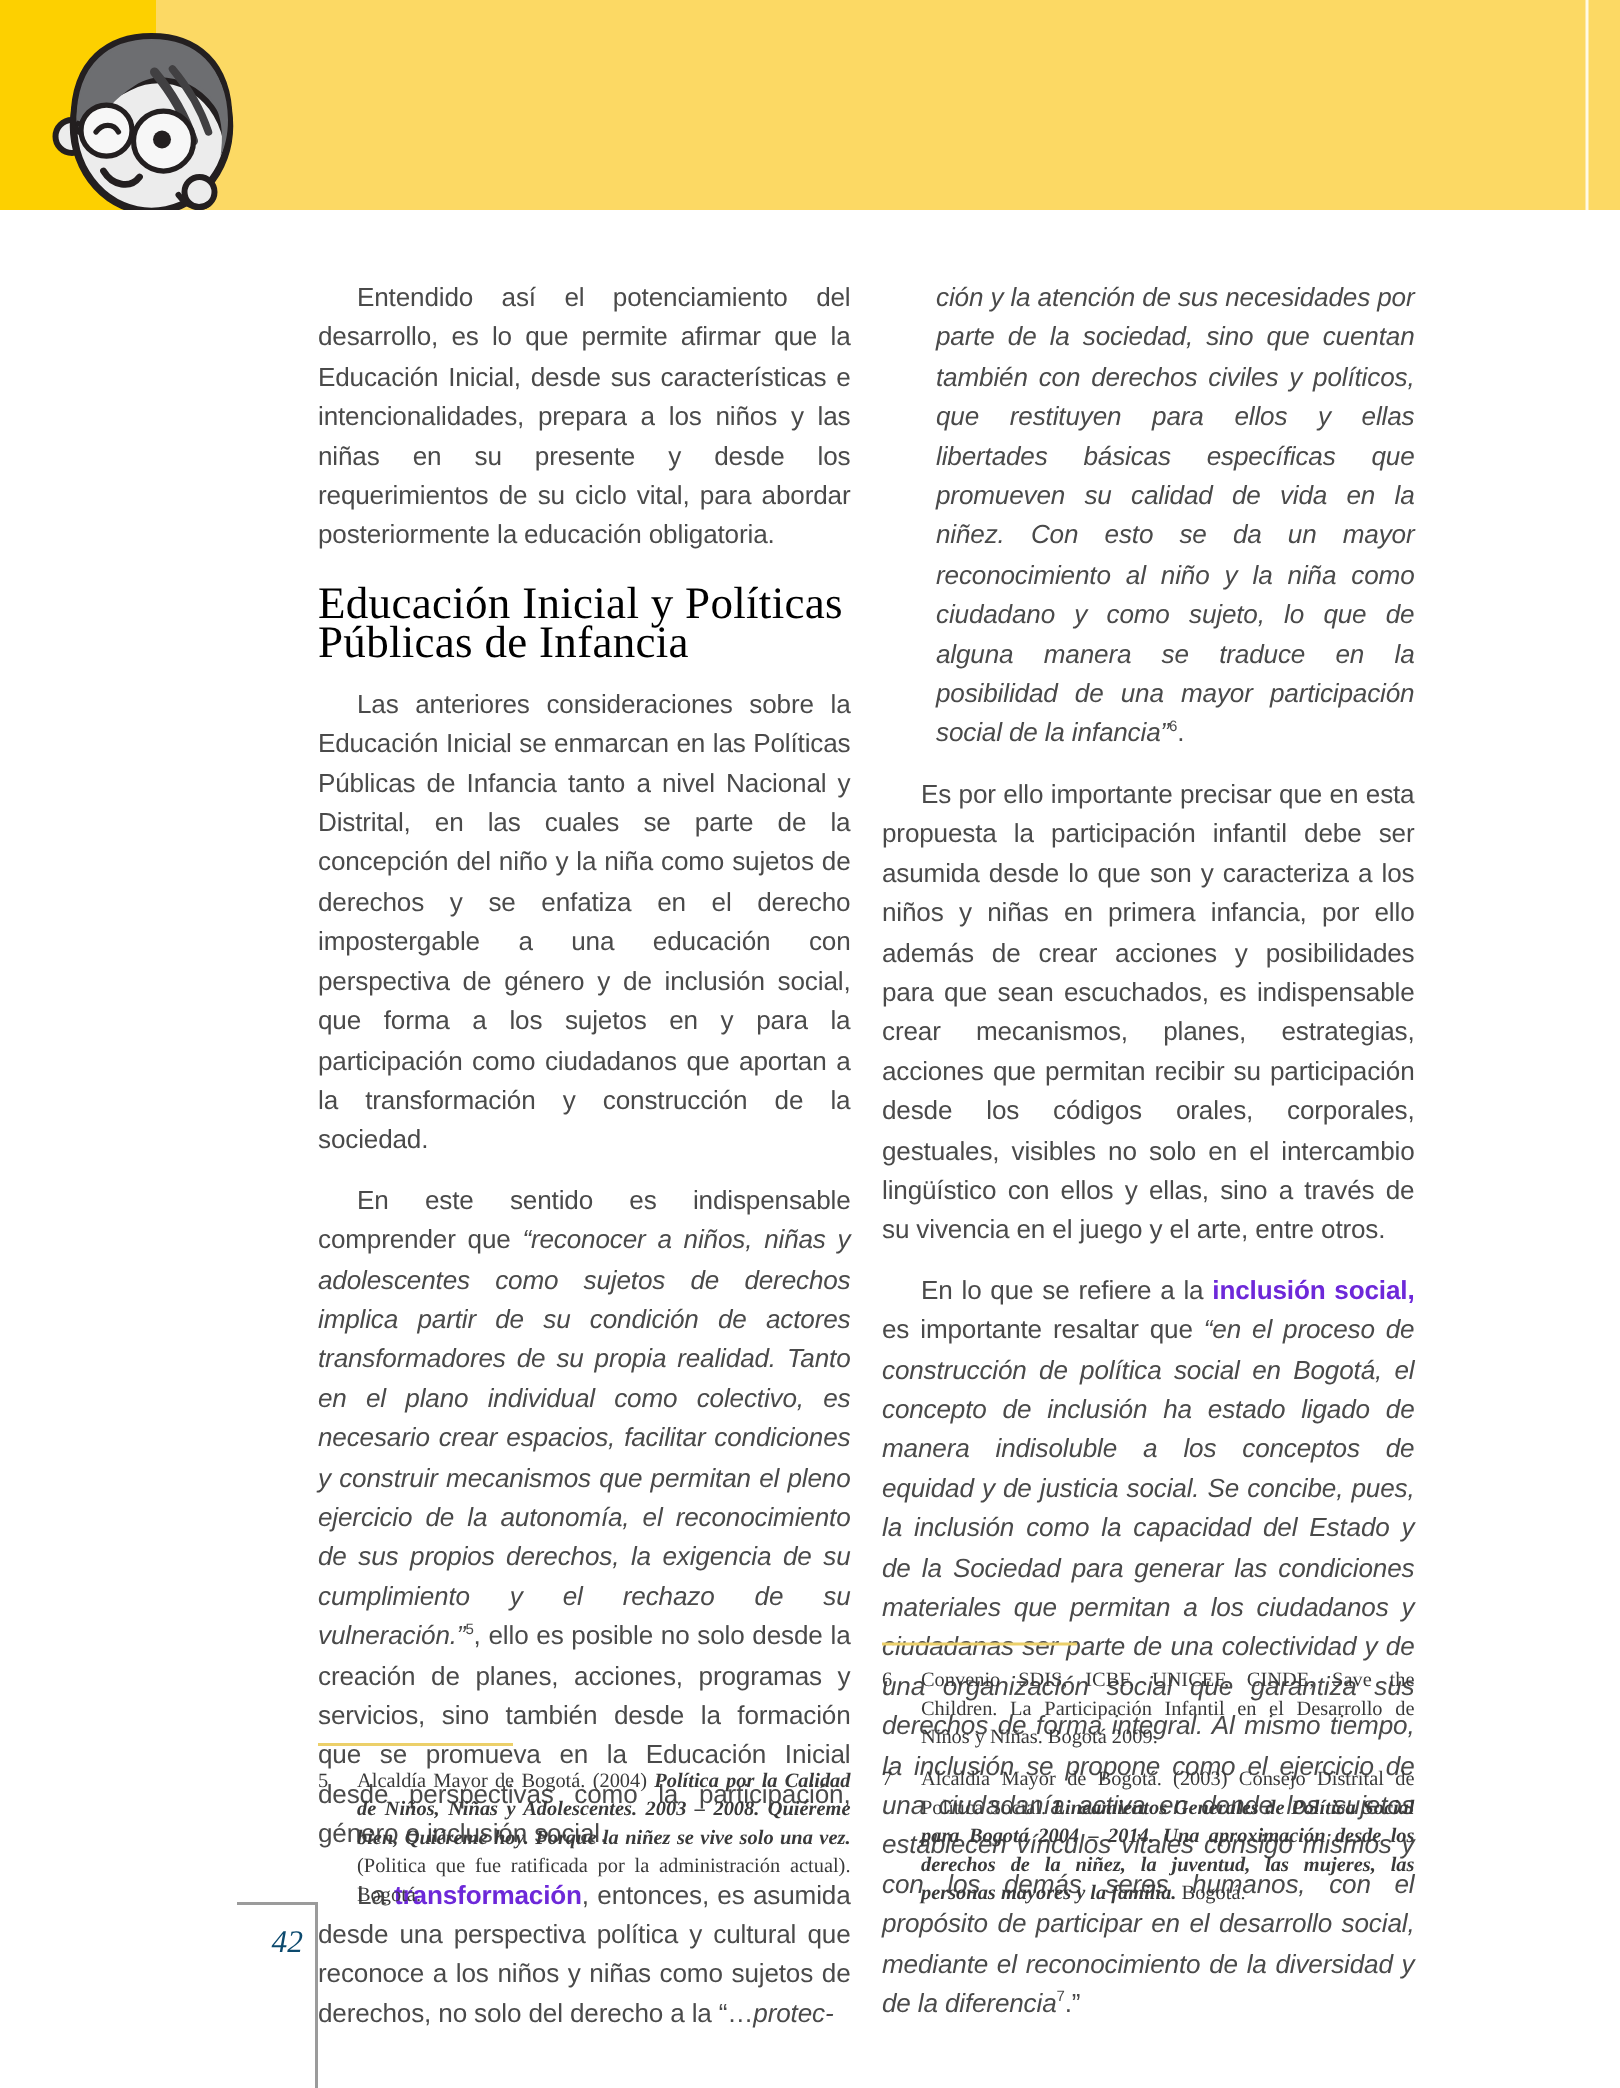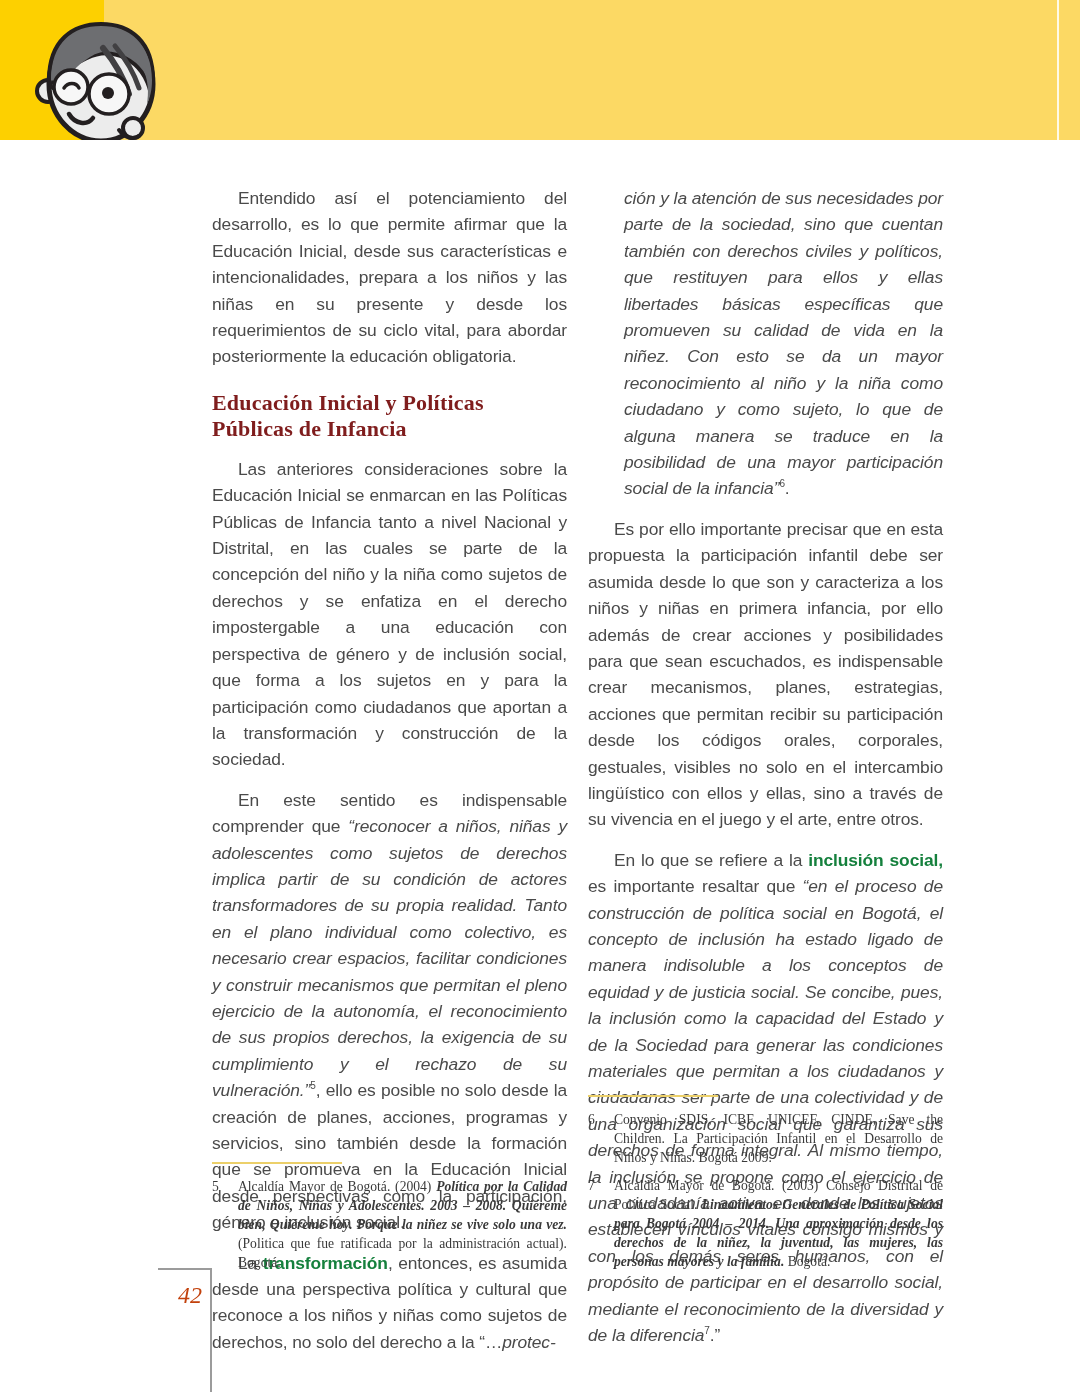--- a/index.html
+++ b/index.html
@@ -73,35 +73,35 @@
     font-size: 17.4px;
     line-height: 26.4px;
     text-align: justify;
     text-indent: 26px;
     color: #4a4a4a;
     letter-spacing: -0.1px;
     -webkit-hyphens: none;
     hyphens: none;
   }
   p.body.noindent { text-indent: 0; margin-left: 36px; }
-  p.body b { font-weight: 700; color: #15803d; }
+  p.body b { font-weight: 700; color: #6d28d9; }
   p.body i { font-style: italic; }
   sup {
     font-size: 10px;
     vertical-align: super;
     line-height: 0;
   }
 
   h2.section-title {
     margin: 20px 0 14px 0;
     font-family: "Liberation Serif", serif;
-    font-size: 22px;
+    font-size: 30px;
     line-height: 26px;
-    font-weight: 700;
-    color: #7f1d1d;
+    font-weight: 400;
+    color: #000000;
     letter-spacing: 0.2px;
   }
 
   
   .footnotes {
     position: absolute;
     width: 355px;
     font-family: "Liberation Serif", serif;
     font-size: 13.6px;
     line-height: 19px;
@@ -151,22 +151,22 @@
     width: 1.5px; height: 124px;
     background: #9b9b9b;
   }
   #page-number {
     position: absolute;
     left: 0; top: 14px;
     width: 44px;
     text-align: right;
     font-family: "Liberation Serif", serif;
     font-style: italic;
-    font-size: 24px;
-    color: #c2410c;
+    font-size: 21px;
+    color: #0c4a6e;
   }
 </style>
 </head>
 <body>
 
 <div id="header-band">
   <div id="header-band-light"></div>
   <div id="header-band-dark"></div>
   <div id="header-band-rule"></div>
 

